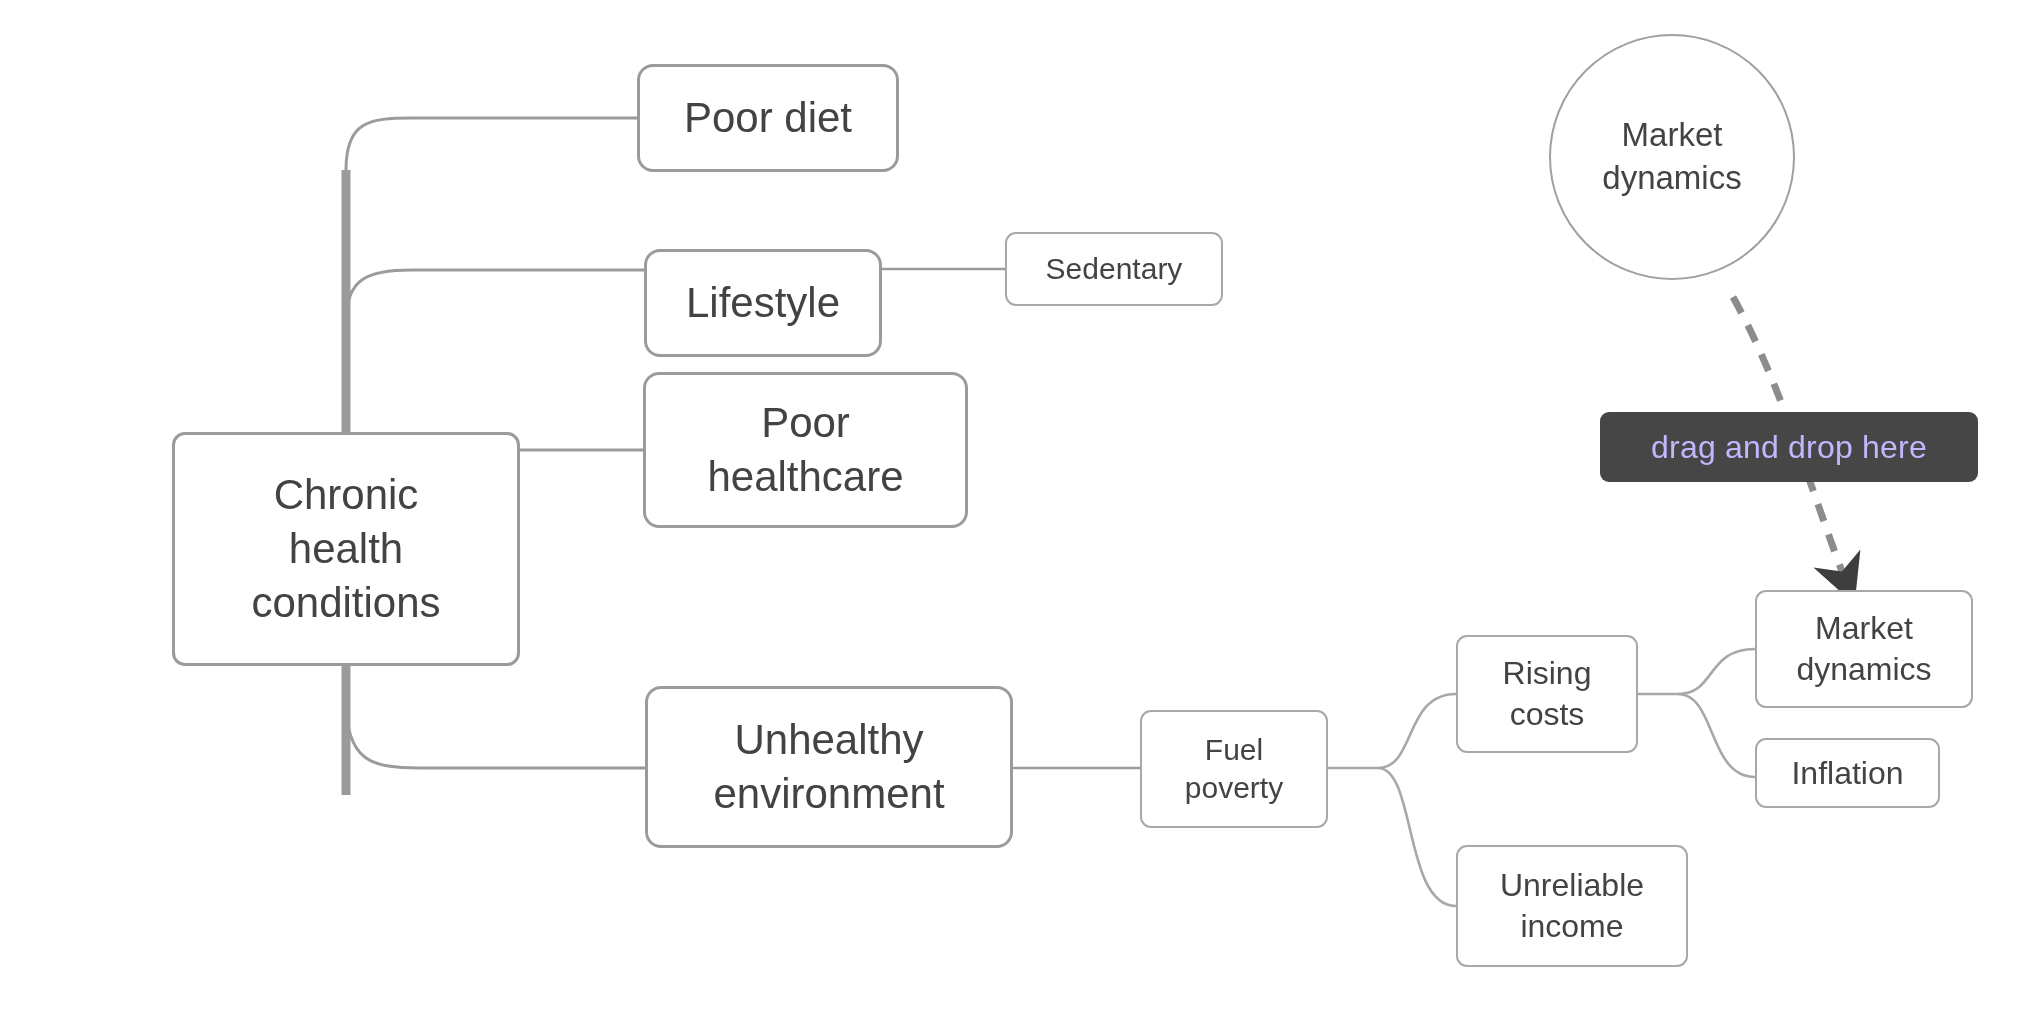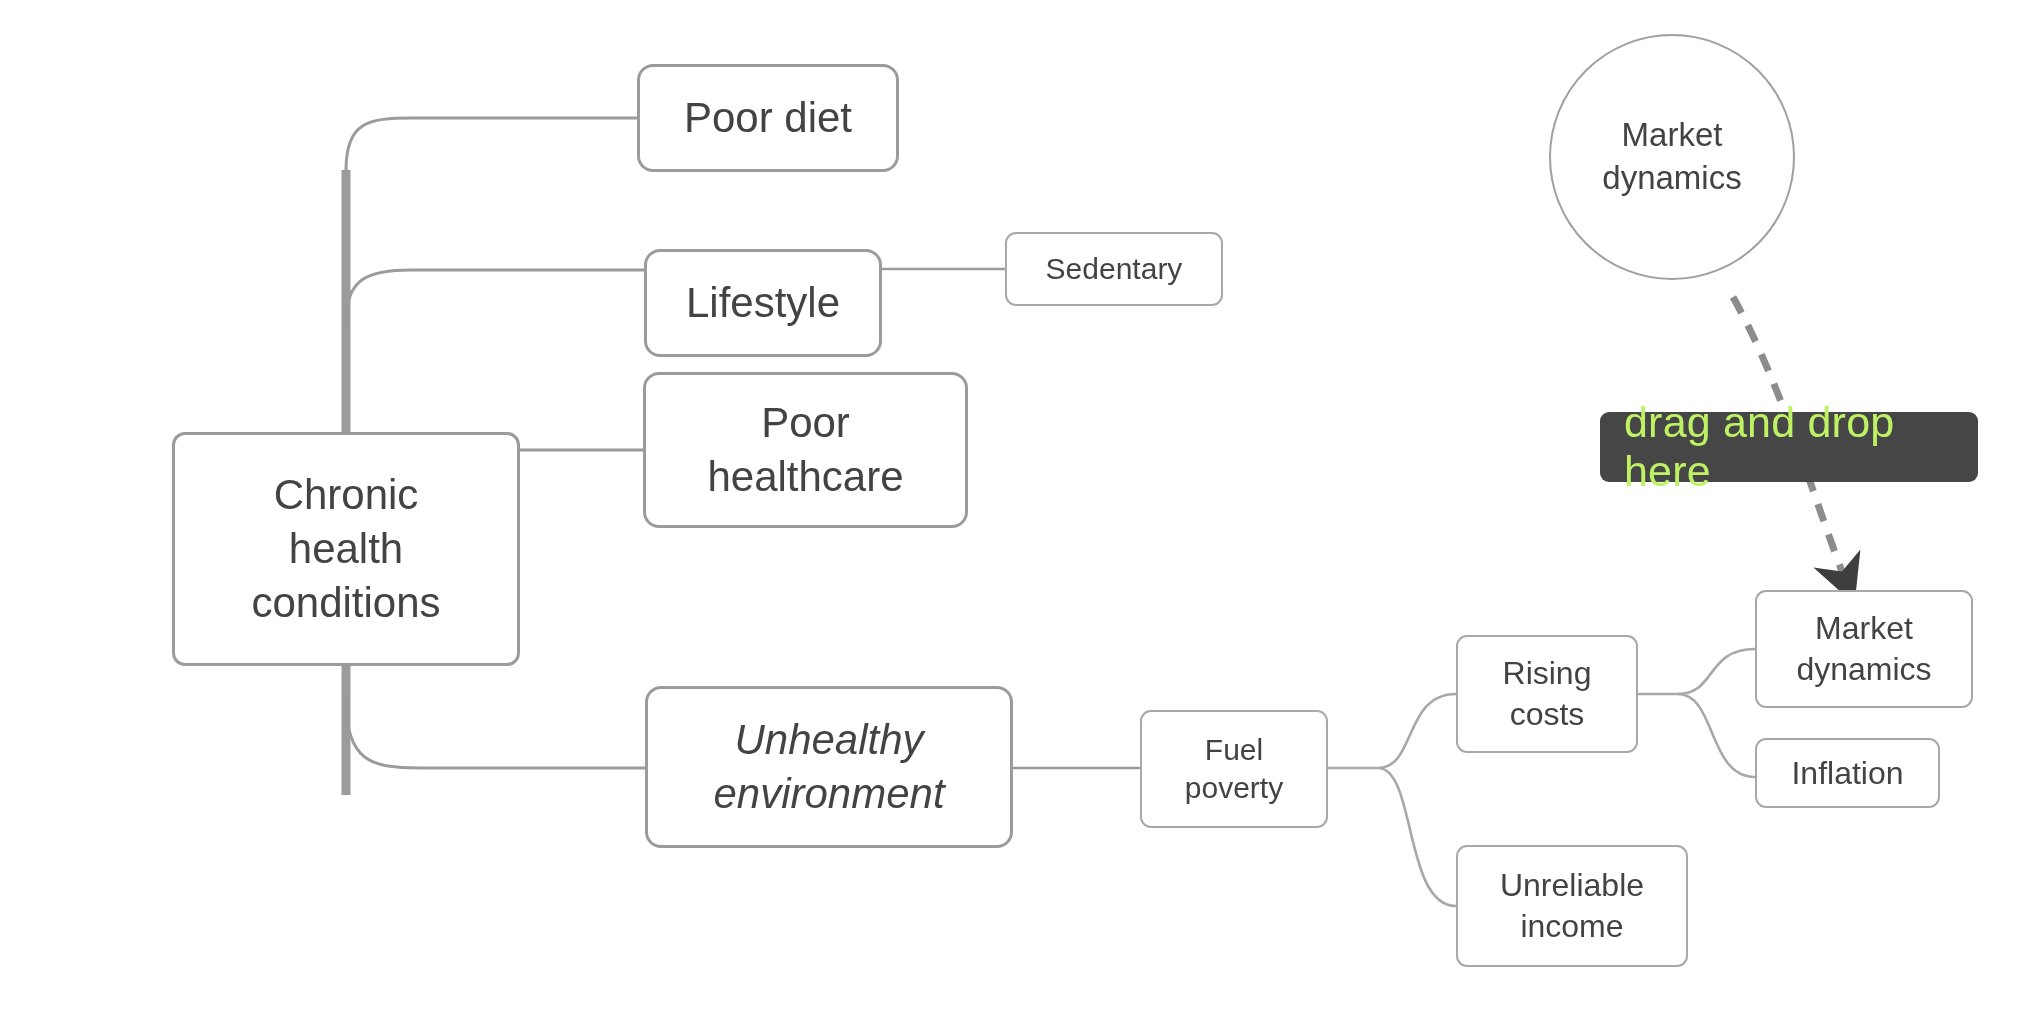--- a/index.html
+++ b/index.html
@@ -76,26 +76,26 @@
     justify-content: center;
     text-align: center;
     white-space: pre-line;
     line-height: 1.3;
     font-size: 33px;
   }
   .tooltip {
     position: absolute;
     box-sizing: border-box;
     background: #464646;
-    color: #bef264;
+    color: #c4b5fd;
     border-radius: 9px;
     display: flex;
     align-items: center;
     justify-content: center;
-    font-size: 43px;
+    font-size: 32px;
     letter-spacing: 0.2px;
     padding: 0 24px;
   }
 </style>
 </head>
 <body>
 
 <div id="canvas">
 
   <svg id="edges" viewBox="0 0 2028 1010" xmlns="http://www.w3.org/2000/svg">
@@ -135,21 +135,21 @@
 
   <div class="node lvl1" id="n-poor-diet" style="left: 637px; top: 64px; width: 262px; height: 108px;">Poor diet</div>
 
   <div class="node lvl1" id="n-lifestyle" style="left: 644px; top: 201px; width: 238px; height: 108px; margin-top: 48px;">Lifestyle</div>
 
   <div class="node lvl2" id="n-sedentary" style="left: 1005px; top: 232px; width: 218px; height: 74px;">Sedentary</div>
 
   <div class="node lvl1" id="n-poor-healthcare" style="left: 643px; top: 372px; width: 325px; height: 156px;">Poor
 healthcare</div>
 
-  <div class="node lvl1" id="n-unhealthy-environment" style="left: 645px; top: 686px; width: 368px; height: 162px; font-style: italic;">Unhealthy
+  <div class="node lvl1" id="n-unhealthy-environment" style="left: 645px; top: 686px; width: 368px; height: 162px;">Unhealthy
 environment</div>
 
   <div class="node lvl2" id="n-fuel-poverty" style="left: 1140px; top: 710px; width: 188px; height: 118px;">Fuel
 poverty</div>
 
   <div class="node lvl3" id="n-rising-costs" style="left: 1456px; top: 635px; width: 182px; height: 118px;">Rising
 costs</div>
 
   <div class="node lvl3" id="n-unreliable-income" style="left: 1456px; top: 845px; width: 232px; height: 122px;">Unreliable
 income</div>

